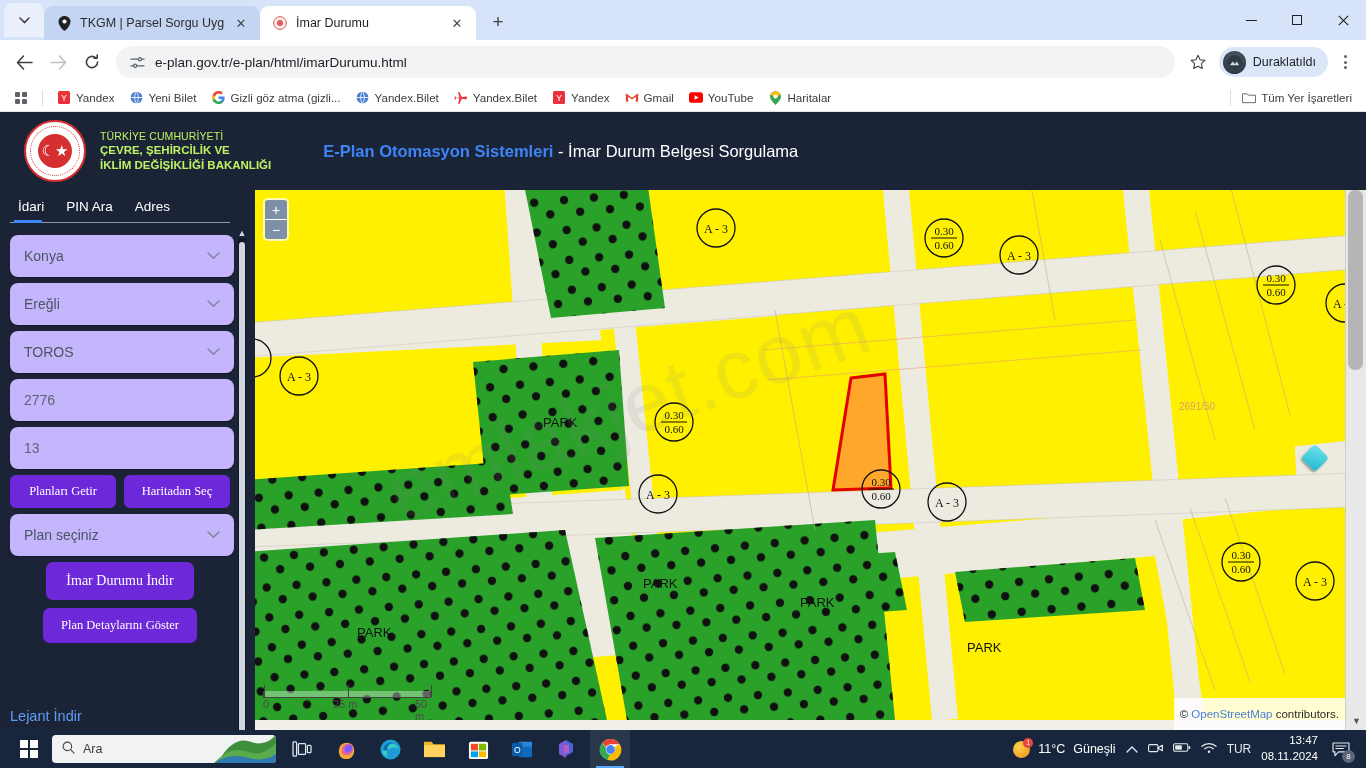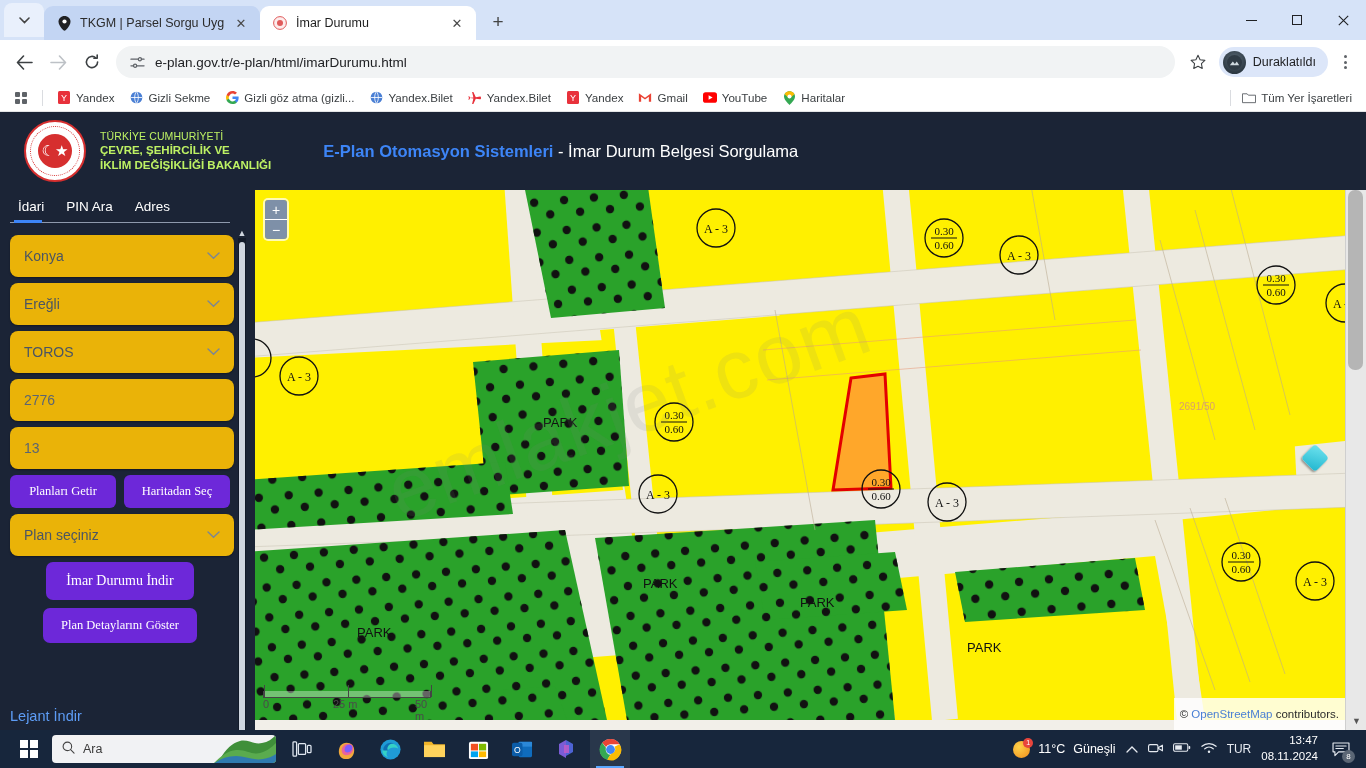--- a/index.html
+++ b/index.html
@@ -136,21 +136,21 @@
     position: relative;
   }
   .stab.active { color: #ffffff; }
   .stab.active::after {
     content:""; position: absolute; left: 6px; right: 14px; bottom: -3px; height: 3px; background: #3d85f7;
   }
   .tabs-underline { height: 1px; background: #8e99ad; margin: 2px 10px 0 10px; }
 
   .form-scroll { position: relative; padding: 12px 10px 0 10px; }
   .ctrl {
-    width: 224px; height: 42px; background: #eab308; border-radius: 8px;
+    width: 224px; height: 42px; background: #c4b5fd; border-radius: 8px;
     display: flex; align-items: center; padding: 0 14px;
     font-size: 14px; color: #4b5563; margin-bottom: 6px;
     box-shadow: 0 1px 2px rgba(0,0,0,.35); cursor: pointer;
   }
   .ctrl .chev { margin-left: auto; color: #7b8694; font-size: 12px; }
   .ctrl.input { color: #5b6572; cursor: text; }
   .btn-row { display: flex; gap: 8px; margin-bottom: 6px; }
   .btn {
     background: #6d28d9; color: #fff; border: none; border-radius: 6px;
     font-size: 12.5px; font-family: Liberation Serif, serif; cursor: pointer;
@@ -398,21 +398,21 @@
         </span>
       <span>Yandex</span>
     </div>
     <div class="bm">
       <span class="bm-ico">
           <svg width="13" height="13" viewBox="0 0 14 14">
             <circle cx="7" cy="7" r="6.3" fill="#4a7fd4"></circle>
             <path d="M.7 7h12.6M7 .7c2.6 2.6 2.6 10 0 12.6M7 .7C4.4 3.3 4.4 10.7 7 13.3" stroke="#fff" stroke-width=".9" fill="none"></path>
           </svg>
         </span>
-      <span>Gizli Sekme</span>
+      <span>Yeni Bilet</span>
     </div>
     <div class="bm">
       <span class="bm-ico">
           <svg width="13" height="13" viewBox="0 0 14 14">
             <path d="M13.6 7.2c0-.5 0-.9-.1-1.3H7v2.6h3.7c-.2.9-.7 1.6-1.5 2.1v1.8h2.4c1.4-1.3 2-3.2 2-5.2z" fill="#4285f4"></path>
             <path d="M7 14c1.9 0 3.5-.6 4.6-1.7l-2.4-1.8c-.6.4-1.4.7-2.2.7-1.8 0-3.3-1.2-3.8-2.8H.7v1.8C1.9 12.5 4.2 14 7 14z" fill="#34a853"></path>
             <path d="M3.2 8.4c-.1-.4-.2-.8-.2-1.2s.1-.8.2-1.2V4.2H.7C.2 5 0 6 0 7s.2 2 .7 2.8z" fill="#fbbc05"></path>
             <path d="M7 2.8c1 0 2 .4 2.7 1.1l2.1-2.1C10.5.7 8.9 0 7 0 4.2 0 1.9 1.5.7 4.2l2.5 1.8C3.7 4.4 5.2 2.8 7 2.8z" fill="#ea4335"></path>
           </svg>
         </span>

